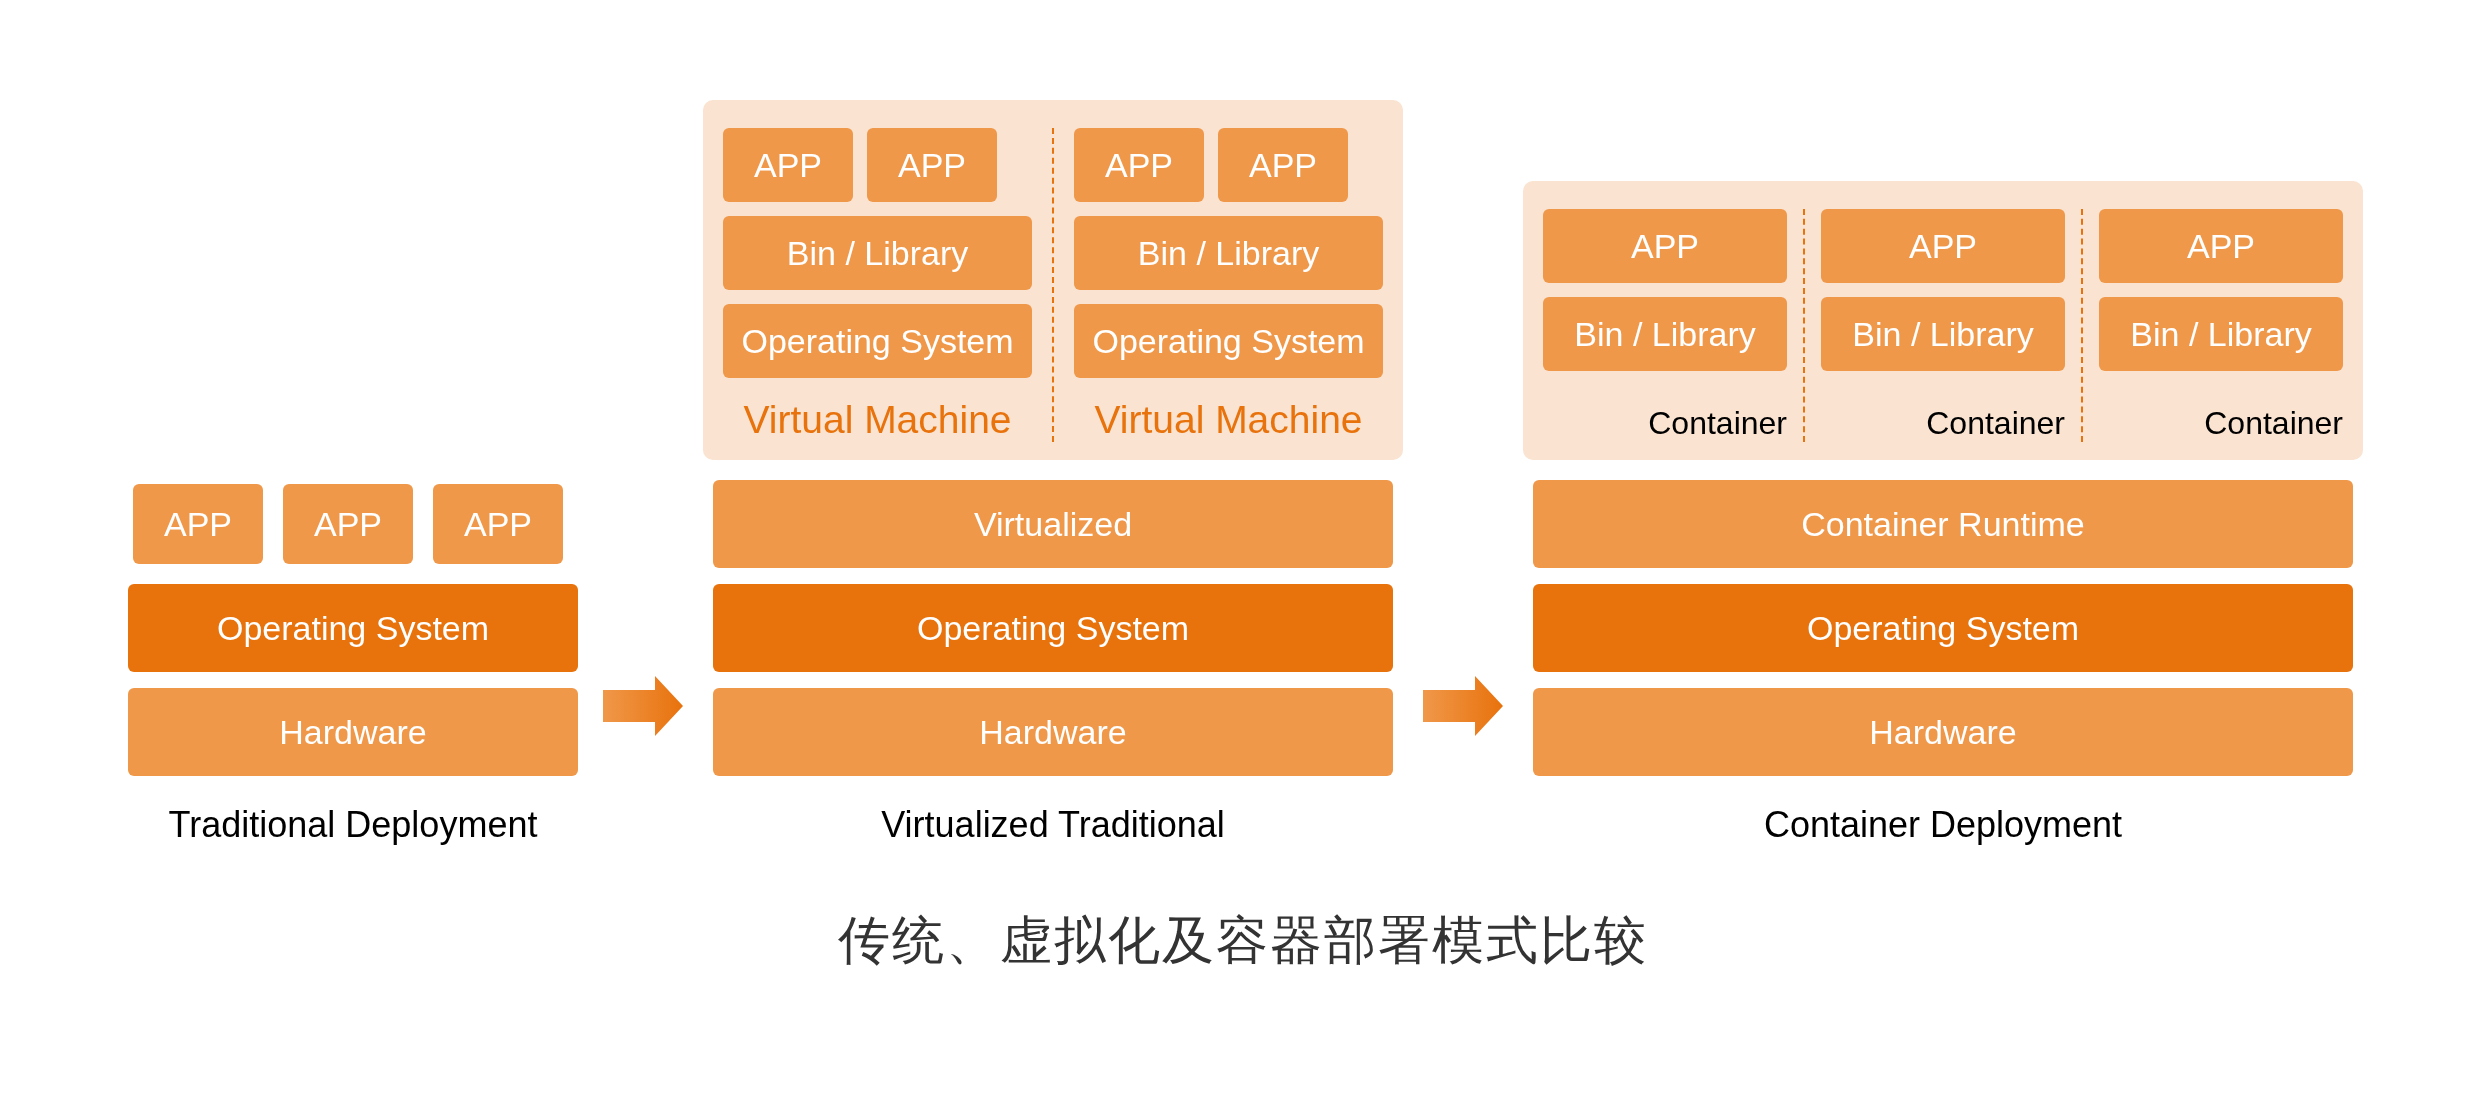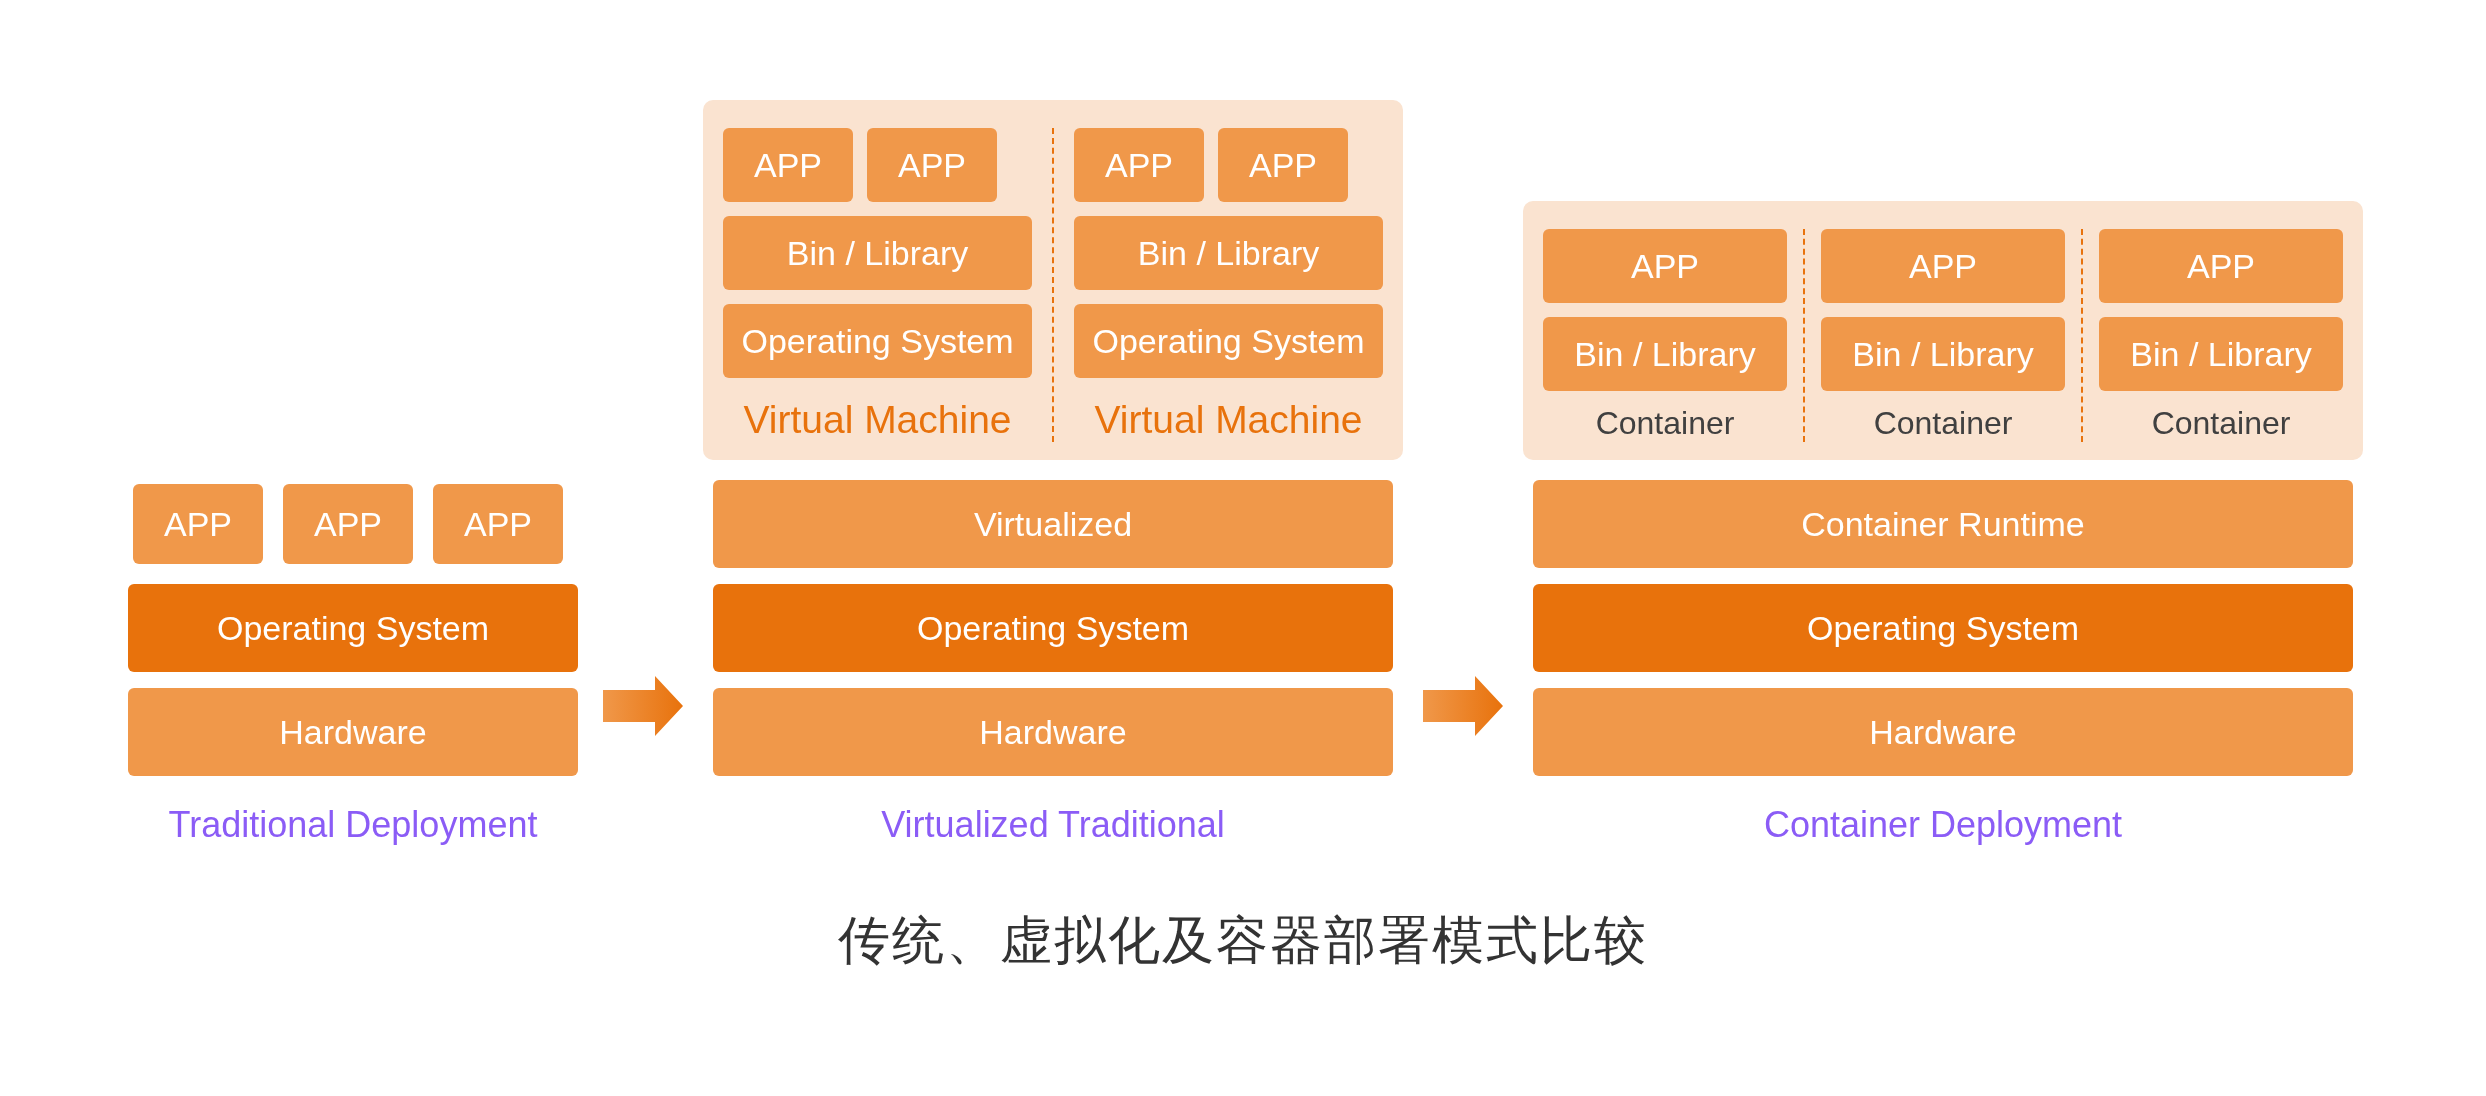--- a/index.html
+++ b/index.html
@@ -33,21 +33,21 @@
 
     
     .col {
       display: flex;
       flex-direction: column;
       align-items: center;
     }
     .col-label {
       margin-top: 28px;
       font-size: 36px;
-      color: #8b5cf6;
+      color: #000000;
       white-space: nowrap;
       text-align: center;
     }
 
     
     .arrow-col {
       display: flex;
       align-items: flex-end;
       padding-bottom: 110px;
       margin: 0 20px;
@@ -194,24 +194,24 @@
     }
     .cont-app-box {
       height: 74px;
       width: 100%;
     }
     .cont-bin-box {
       height: 74px;
       width: 100%;
     }
     .cont-label {
-      text-align: center;
-      color: #404040;
+      text-align: right;
+      color: #000000;
       font-size: 32px;
-      margin-top: 0;
+      margin-top: 20px;
     }
     
     .cont-runtime-box {
       width: 820px;
       height: 88px;
       margin-bottom: 16px;
     }
     .cont-os-box {
       width: 820px;
       height: 88px;

